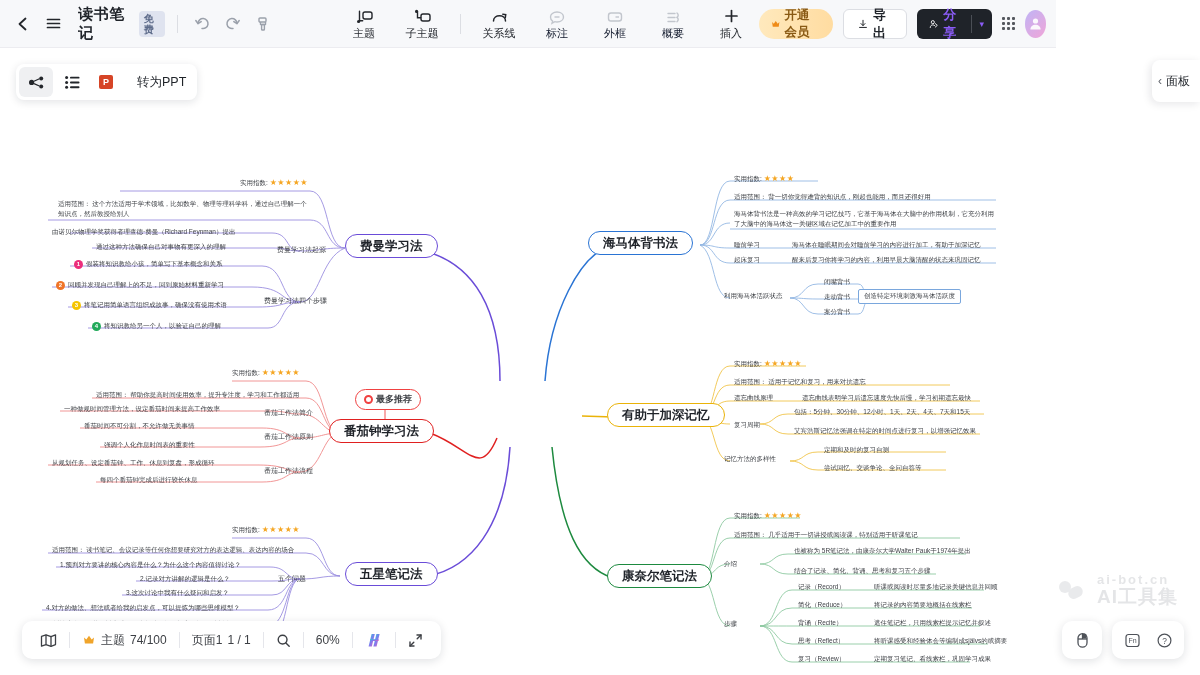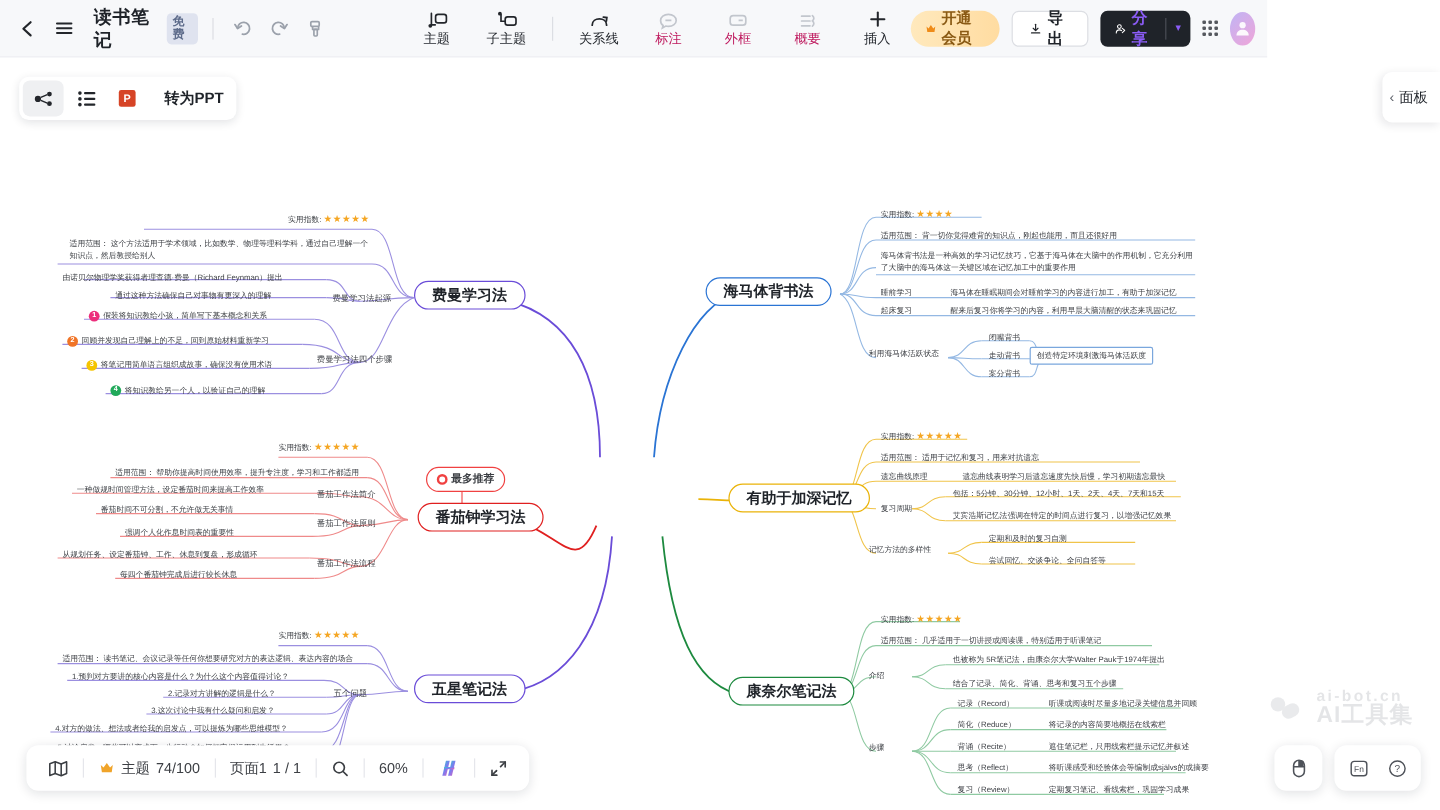--- a/index.html
+++ b/index.html
@@ -30,21 +30,21 @@
   .vsep{ width:1px; height:18px; background:#dcdee3; margin:0 8px; }
   .undo,.redo,.brush{ color:#9ba1ab; }
 
   .tb-center{ display:flex; align-items:center; gap:2px; margin-left:60px; }
   .tool{
     width:56px; height:46px; display:flex; flex-direction:column;
     align-items:center; justify-content:center; gap:2px; cursor:pointer;
     border-radius:6px; color:#1f2329;
   }
   .tool .lbl{ font-size:11px; line-height:1; }
-  .tool.dim{ color:#be185d; }
+  .tool.dim{ color:#0f172a; }
   .tb-sep{ width:1px; height:20px; background:#dcdee3; margin:0 8px; }
 
   .tb-right{ margin-left:auto; display:flex; align-items:center; gap:10px; padding-right:10px; }
   .vip-btn{
     display:flex; align-items:center; gap:4px; height:30px; padding:0 12px;
     border-radius:15px; background:linear-gradient(90deg,#ffe9bd,#ffdca1);
     color:#8a5a14; font-size:12.5px; font-weight:700; cursor:pointer;
   }
   .export-btn{
     display:flex; align-items:center; gap:5px; height:30px; padding:0 14px;
@@ -70,21 +70,21 @@
   .subbar{
     position:absolute; left:16px; top:64px; height:36px;
     background:#fff; border-radius:8px; display:flex; align-items:center;
     box-shadow:0 2px 8px rgba(15,23,42,.12); padding:3px; gap:2px; z-index:20;
   }
   .sb-item{
     height:30px; min-width:34px; border-radius:6px; display:flex;
     align-items:center; justify-content:center; gap:4px; cursor:pointer; padding:0 8px;
   }
   .sb-item.active{ background:#eff0f2; }
-  .ppt-label{ font-size:12.5px; font-weight:700; color:#1f2329;padding-left:20px; }
+  .ppt-label{ font-size:12.5px; font-weight:400; color:#1f2329;padding-left:20px; }
   .ppt-ico{
     width:14px;height:14px;border-radius:2px;background:#d64426;color:#fff;
     font-size:9px;font-weight:700;display:flex;align-items:center;justify-content:center;
   }
 
   
   .panel-tab{
     position:absolute; right:0; top:60px; width:48px; height:42px;
     background:#fff; border-radius:8px 0 0 8px; box-shadow:-2px 2px 8px rgba(15,23,42,.10);
     display:flex; align-items:center; gap:4px; padding-left:6px; z-index:20;
@@ -496,21 +496,21 @@
       <line x1="792" y1="542" x2="984" y2="542"></line>
       <line x1="792" y1="560" x2="972" y2="560"></line>
       <line x1="792" y1="578" x2="980" y2="578"></line>
       <line x1="792" y1="596" x2="988" y2="596"></line>
       <line x1="792" y1="614" x2="970" y2="614"></line>
     </g>
   </svg>
 
 
   <div class="node branch b-purple" style="left:345px; top:186px;">费曼学习法</div>
-  <div class="node branch b-red" style="left:348px; top:371px;">番茄钟学习法</div>
+  <div class="node branch b-red" style="left:329px; top:371px;">番茄钟学习法</div>
   <div class="node branch b-purple" style="left:345px; top:514px;">五星笔记法</div>
   <div class="node branch b-blue" style="left:588px; top:183px;">海马体背书法</div>
   <div class="node branch b-yellow" style="left:607px; top:355px;">有助于加深记忆</div>
   <div class="node branch b-green" style="left:607px; top:516px;">康奈尔笔记法</div>
 
   <div class="badge-rec">
     <span class="dot"></span>
     <span>最多推荐</span>
   </div>
 

